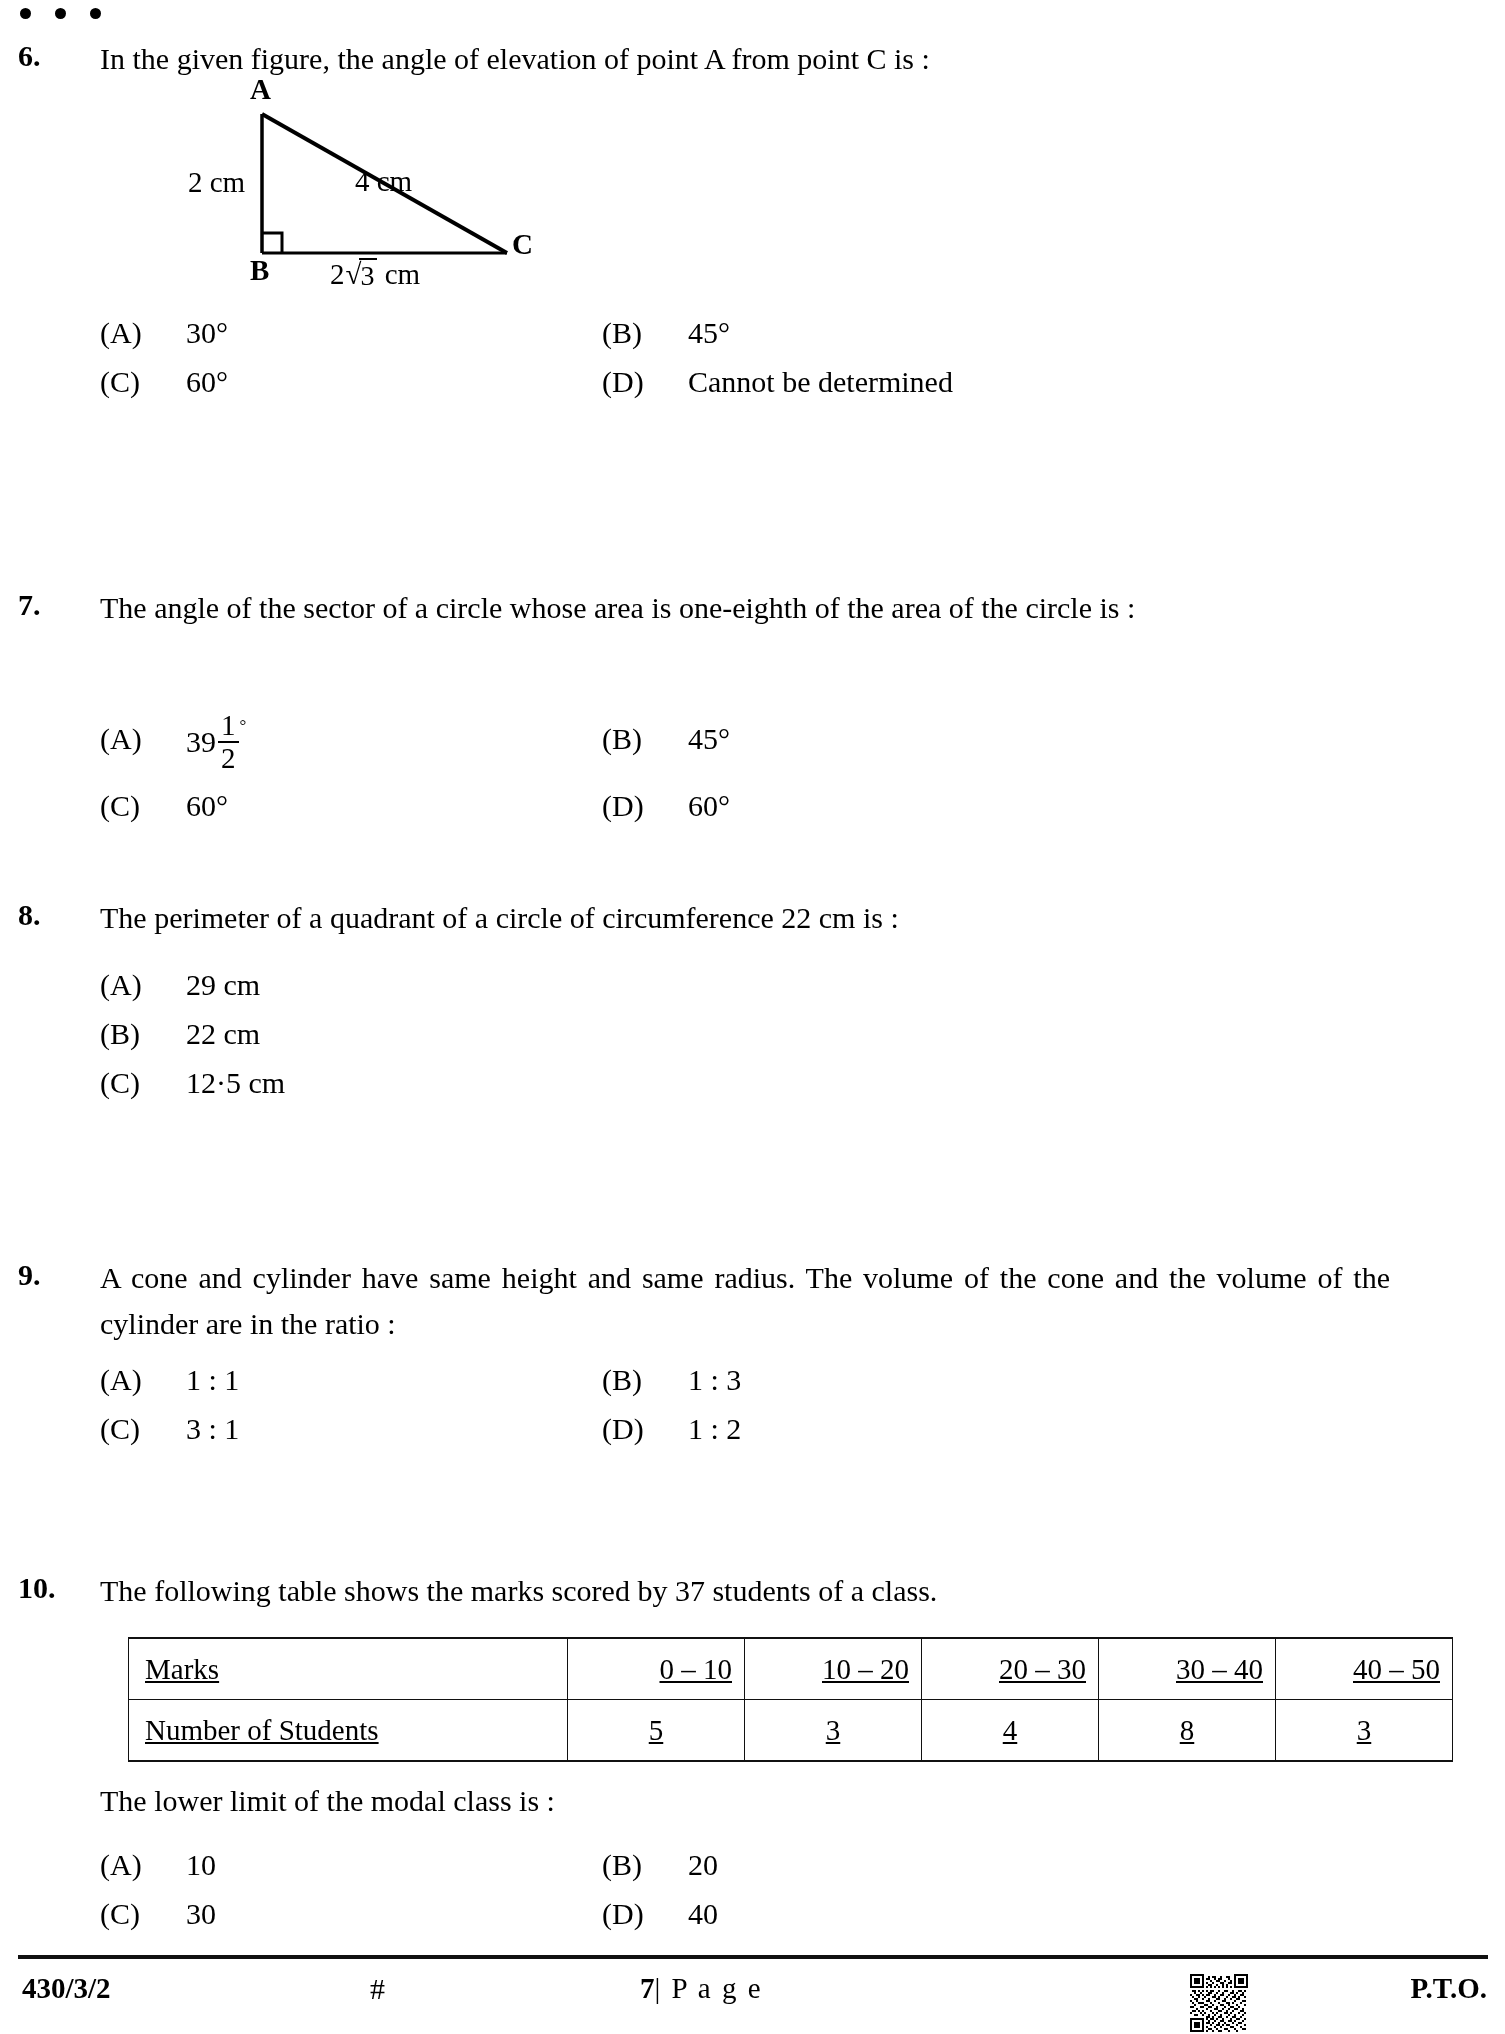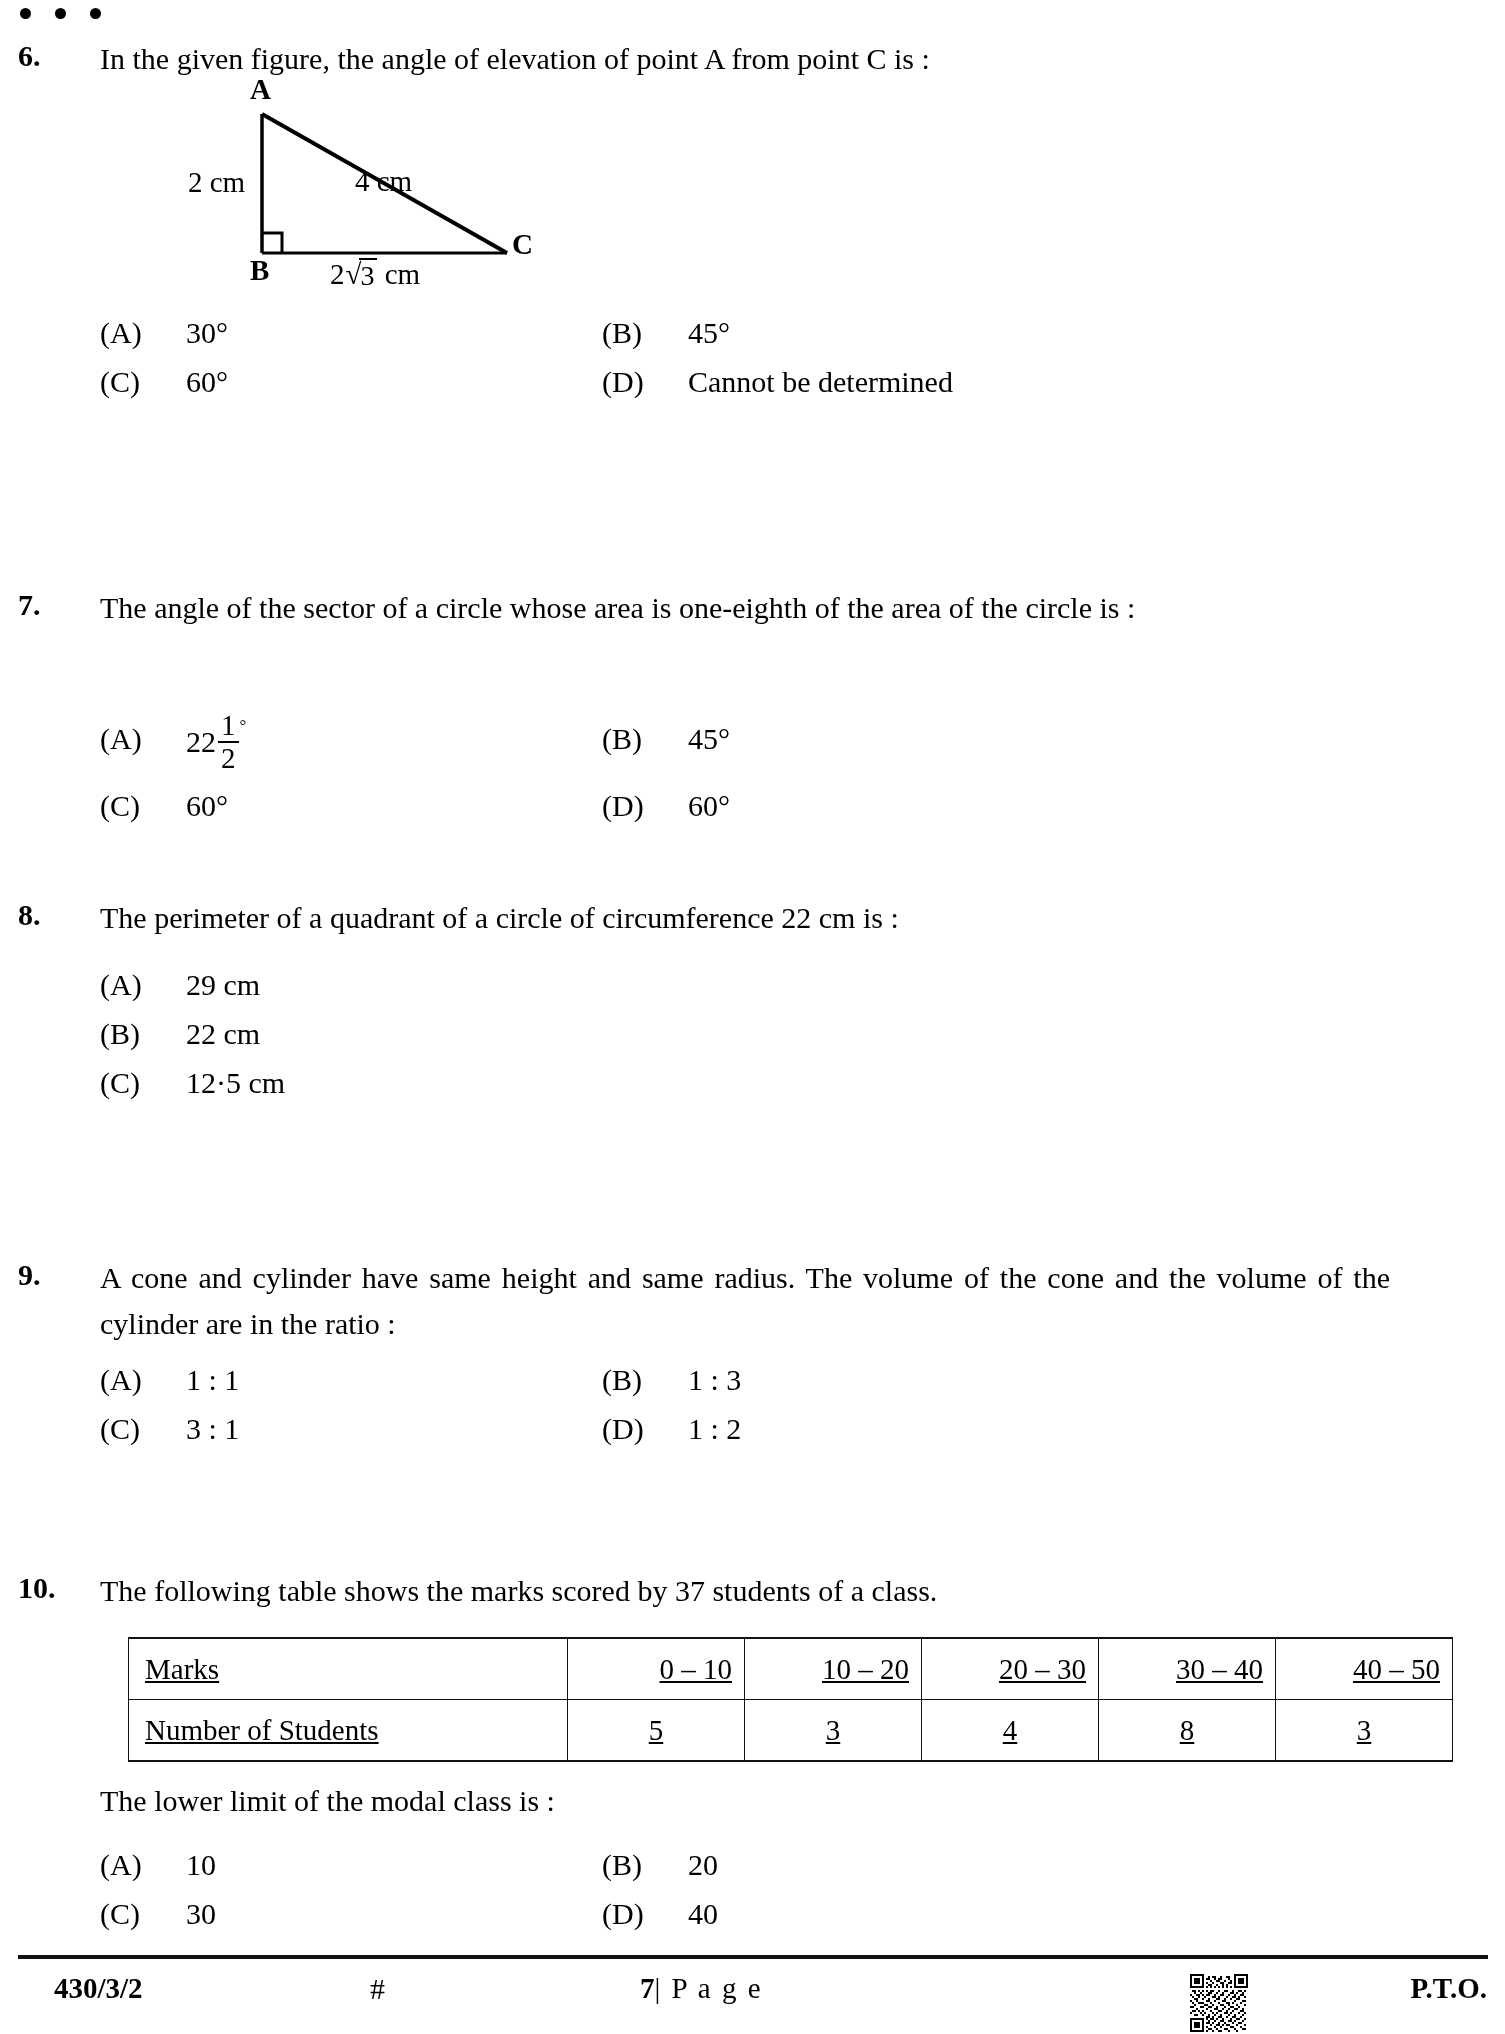--- a/index.html
+++ b/index.html
@@ -207,21 +207,20 @@
     top: 1968px;
     width: 1505px;
     height: 60px;
   }
   .f-code {
     position: absolute;
     left: 22px;
     top: 4px;
     font-size: 29px;
     font-weight: bold;
-    margin-left: 32px;
   }
   .f-hash {
     position: absolute;
     left: 370px;
     top: 4px;
     font-size: 30px;
   }
   .f-page {
     position: absolute;
     left: 640px;
@@ -322,21 +321,21 @@
       <div class="q-text">The angle of the sector of a circle whose area is one-eighth of the area of the circle is :</div>
     </div>
   </div>
 
   <div class="q" style="top:700px;">
     <div class="q-body">
       <div class="opts">
         <div class="opt-row" style="height:78px;">
           <div class="opt colA" style="line-height:78px;">
             <span class="lab">(A)</span><span class="mixfrac">
-                <span class="whole">22</span>
+                <span class="whole">39</span>
                 <span class="frac">
                   <span class="num">1</span>
                   <span class="den">2</span>
                 </span>
                 <span class="degsup">°</span>
               </span>
           </div>
           <div class="opt colB" style="line-height:78px;">
             <span class="lab">(B)</span><span>45°</span>
           </div>

